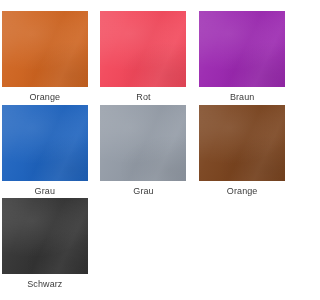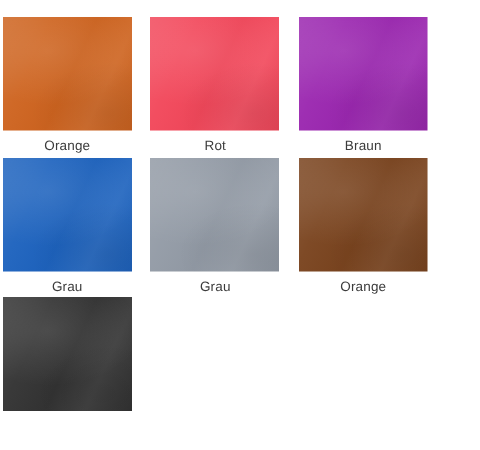--- a/index.html
+++ b/index.html
@@ -111,15 +111,16 @@
     <div class="swatch-label" style="color: rgb(60, 60, 60); text-align: center;">Grau</div>
   </div>
 
   <div class="swatch-cell">
     <div class="swatch-chip" style="background-color: rgb(122, 68, 31);"></div>
     <div class="swatch-label" style="color: rgb(60, 60, 60);">Orange</div>
   </div>
 
   <div class="swatch-cell">
     <div class="swatch-chip" style="background-color: rgb(51, 51, 51);"></div>
+    <div class="swatch-label" style="color: rgb(60, 60, 60);">Schwarz</div>
   </div>
 
 </div>
 
 </body></html>

